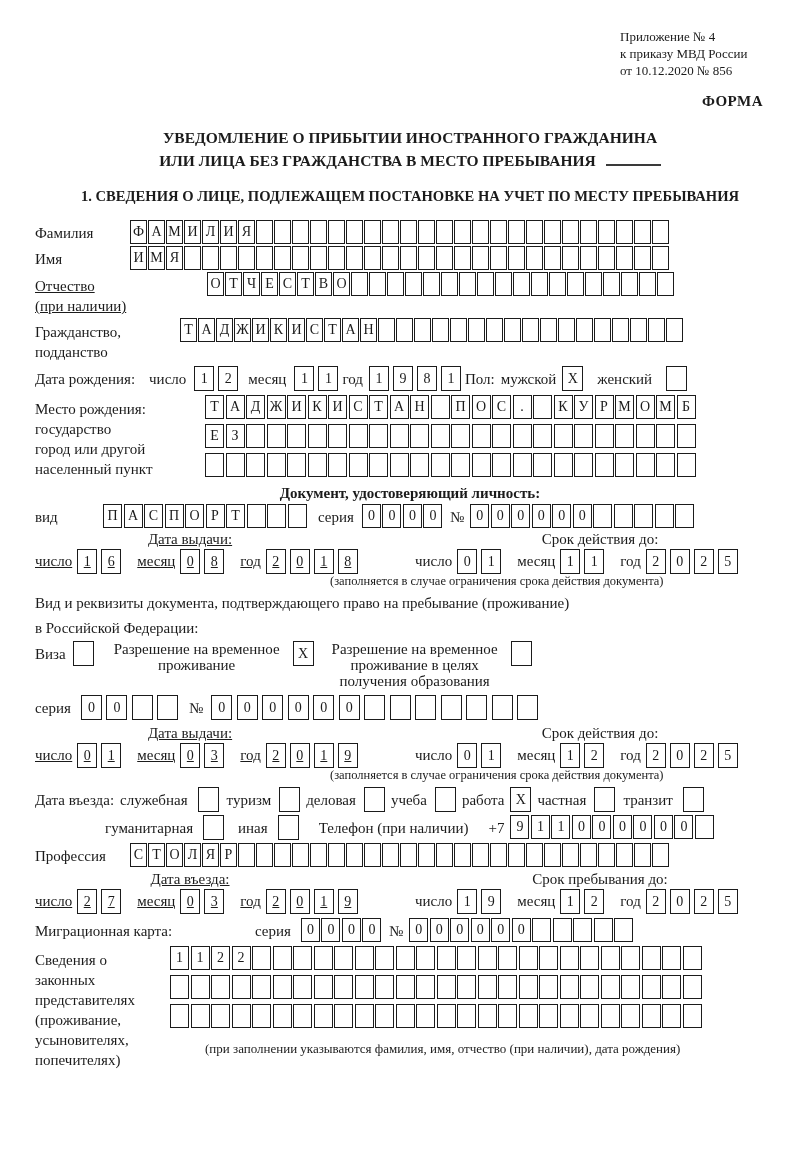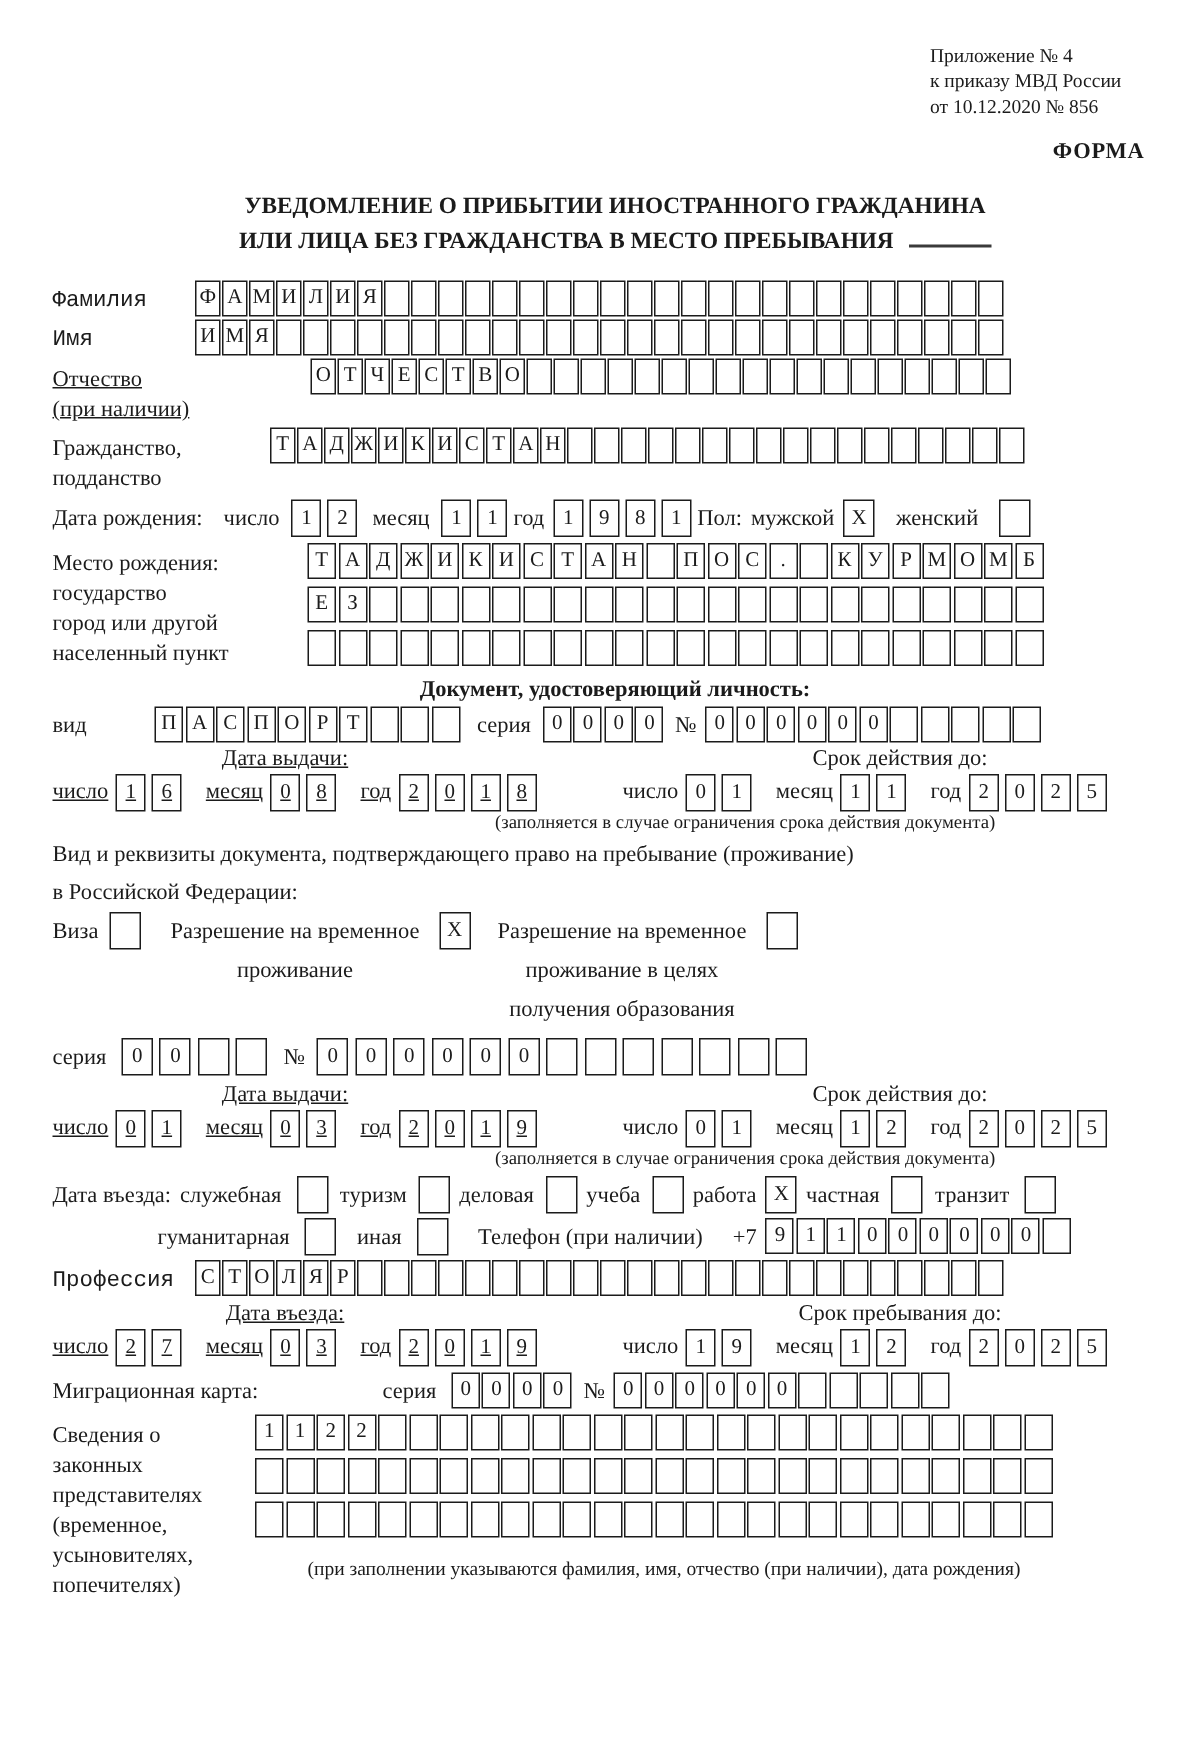--- a/index.html
+++ b/index.html
@@ -17,21 +17,21 @@
   .hdr .ed { margin-top: 4px; }
   .forma { margin-top: 14px; font-weight: bold; font-size: 15px; text-align: right; padding-right: 22px; letter-spacing: .5px; }
   .title { margin-top: 16px; text-align: center; font-weight: bold; font-size: 15.5px; line-height: 23px; }
   .blank { display: inline-block; width: 55px; border-bottom: 2px solid #3a3a3a; height: 14px; margin-left: 10px; }
   .sec { margin-top: 16px; text-align: center; font-weight: bold; font-size: 14.6px; }
 
   
   .row { display: flex; align-items: flex-start; margin-top: 2px; }
   .lbl { flex: 0 0 auto; line-height: 19px; padding-top: 4px; }
   .lbl2 div { line-height: 20px; }
-  .w95  { width: 95px; font-family: Liberation Mono, monospace; }
+  .w95  { width: 95px; }
   .w135 { width: 135px; }
   .w145 { width: 145px; }
   .w170 { width: 170px; }
   .w172 { width: 172px; text-decoration: underline; }
   .w200 { width: 200px; }
 
   .cells { display: inline-flex; flex-wrap: nowrap; }
   .cell {
     flex: 0 0 auto; width: 17px; height: 24px;
     border: 1.5px solid #1b1b1b; margin-right: 1px;
@@ -59,21 +59,21 @@
   .dline { display: flex; align-items: flex-start; margin-top: 1px; }
   .dl { padding-top: 4px; margin-right: 5px; }
   .dline .grp { margin-right: 12px; }
   .dnote { font-size: 12.5px; white-space: nowrap; margin-top: 0; margin-left: -85px; text-align: left; }
 
   .plain { line-height: 21px; margin-top: 4px; }
 
   .opt-row { display: flex; align-items: flex-start; margin-top: 2px; }
   .opt { display: inline-flex; align-items: flex-start; }
   .olbl { margin-right: 7px; padding-top: 4px; line-height: 19px; }
-  .pre { white-space: pre-line; text-align: center; padding-top: 0; line-height: 26px; }
+  .pre { white-space: pre-line; text-align: center; padding-top: 0; line-height: 16px; }
 
   .note-bottom { font-size: 13px; margin-top: 8px; margin-left: 35px; white-space: nowrap; }
 </style>
 </head>
 <body>
 
 <div class="page">
 
   <div class="hdr">
     <div>Приложение № 4</div>
@@ -81,20 +81,21 @@
     <div>от 10.12.2020 № 856</div>
   </div>
 
   <div class="forma">ФОРМА</div>
 
   <div class="title">
     <div>УВЕДОМЛЕНИЕ О ПРИБЫТИИ ИНОСТРАННОГО ГРАЖДАНИНА</div>
     <div><span>ИЛИ ЛИЦА БЕЗ ГРАЖДАНСТВА В МЕСТО ПРЕБЫВАНИЯ</span><span class="blank"></span></div>
   </div>
 
+  <div class="sec">1. СВЕДЕНИЯ О ЛИЦЕ, ПОДЛЕЖАЩЕМ ПОСТАНОВКЕ НА УЧЕТ ПО МЕСТУ ПРЕБЫВАНИЯ</div>
 
   <div class="row" style="margin-top:15px">
     <div class="lbl w95">Фамилия</div>
     <div class="cells">
         <span class="cell">Ф</span>
         <span class="cell">А</span>
         <span class="cell">М</span>
         <span class="cell">И</span>
         <span class="cell">Л</span>
         <span class="cell">И</span>
@@ -703,21 +704,21 @@
         <span class="cell"></span>
         <span class="cell"></span>
       </span>
   </div>
 
   <div class="row" style="margin-top:4px">
     <div class="lbl lbl2 w135">
       <div>Сведения о</div>
       <div>законных</div>
       <div>представителях</div>
-      <div>(временное,</div>
+      <div>(проживание,</div>
       <div>усыновителях,</div>
       <div>попечителях)</div>
     </div>
     <div class="stack">
       <div class="cells w">
           <span class="cell">1</span>
           <span class="cell">1</span>
           <span class="cell">2</span>
           <span class="cell">2</span>
           <span class="cell"></span>

